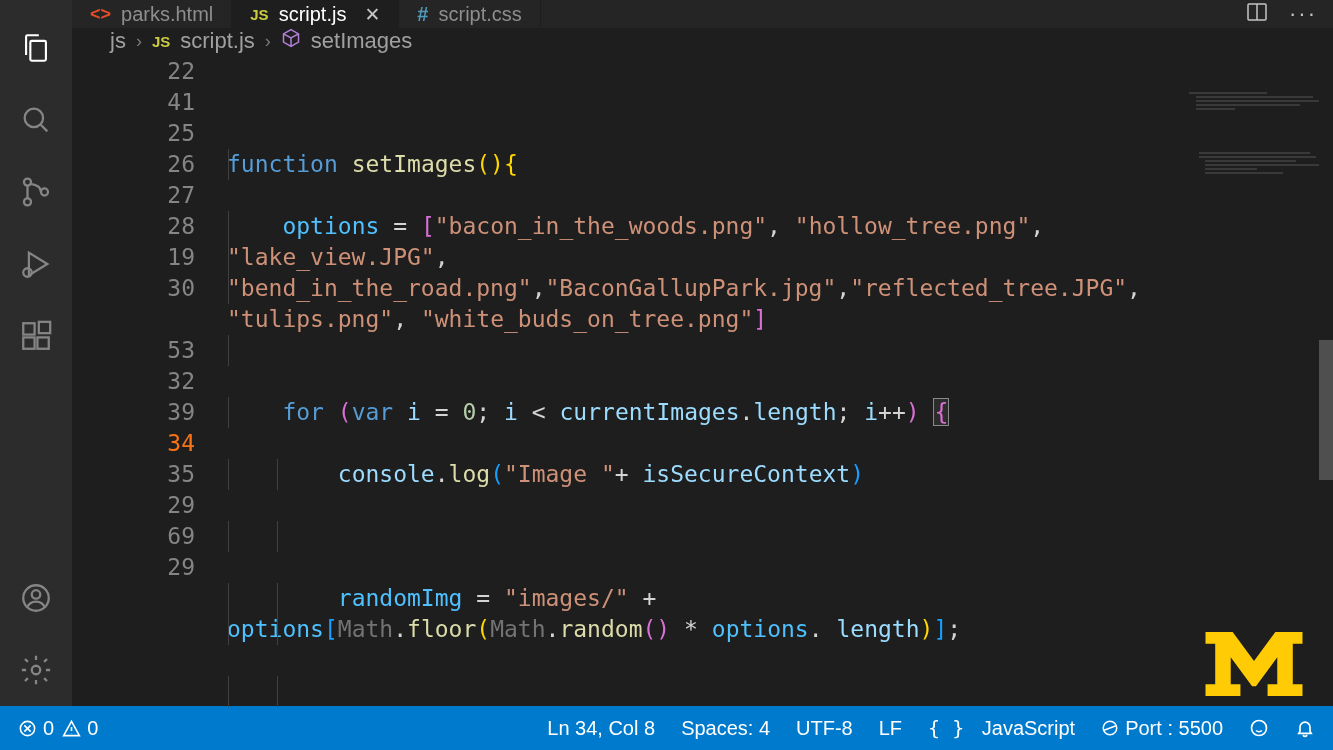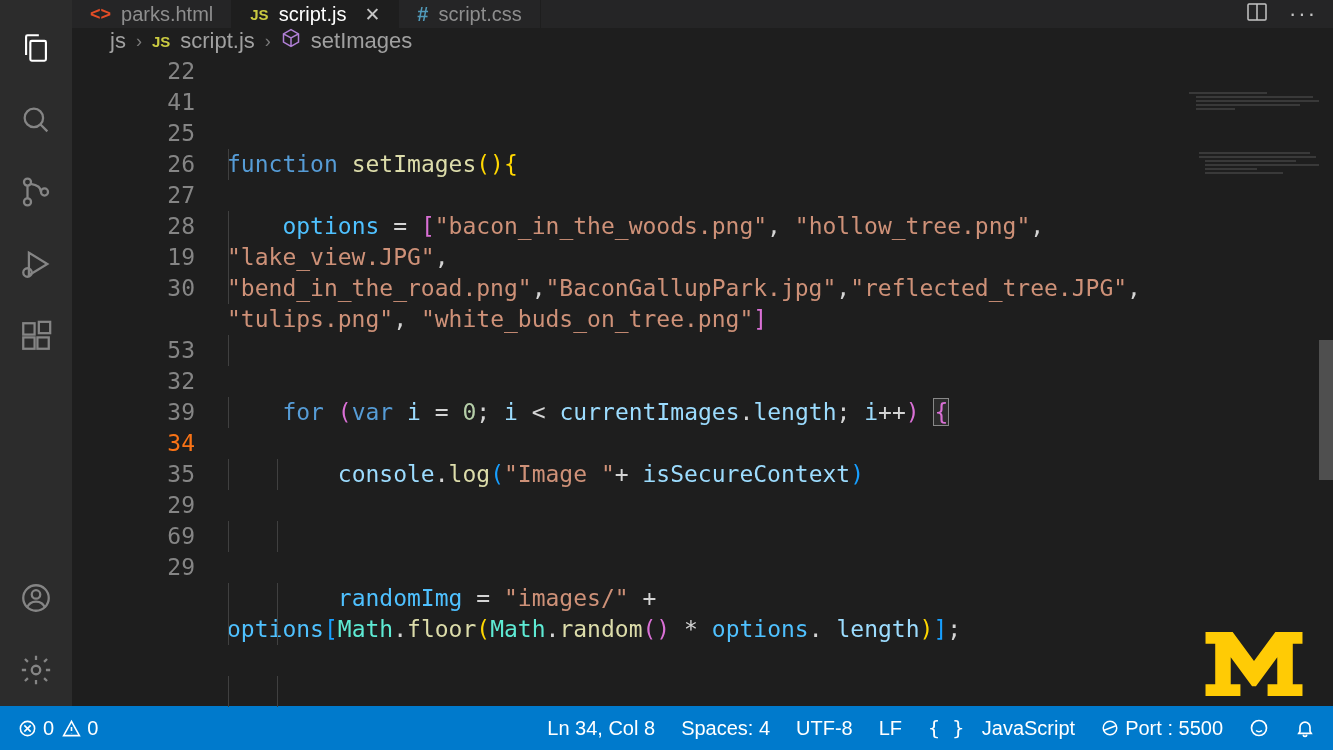--- a/index.html
+++ b/index.html
@@ -113,21 +113,21 @@
   position: absolute;
   left: 0; top: 0; bottom: 0;
   border-left: 1px solid #404040;
 }
 .tok-kw { color: #569cd6; }
 .tok-fn { color: #dcdcaa; }
 .tok-id { color: #9cdcfe; }
 .tok-str { color: #ce9178; }
 .tok-var { color: #4fc1ff; }
 .tok-num { color: #b5cea8; }
-.tok-obj { color: #5eead4; text-align: center; }
+.tok-obj { color: #737373; text-align: center; }
 .tok-punc { color: #d4d4d4; }
 .tok-brkt { color: #ffd700; }
 .tok-brkt2 { color: #da70d6; }
 .tok-brkt3 { color: #179fff; }
 .brace-match { border: 1px solid #888; background: rgba(100,100,100,0.2); }
 .minimap {
   position: absolute;
   right: 14px;
   top: 92px;
   width: 130px;

